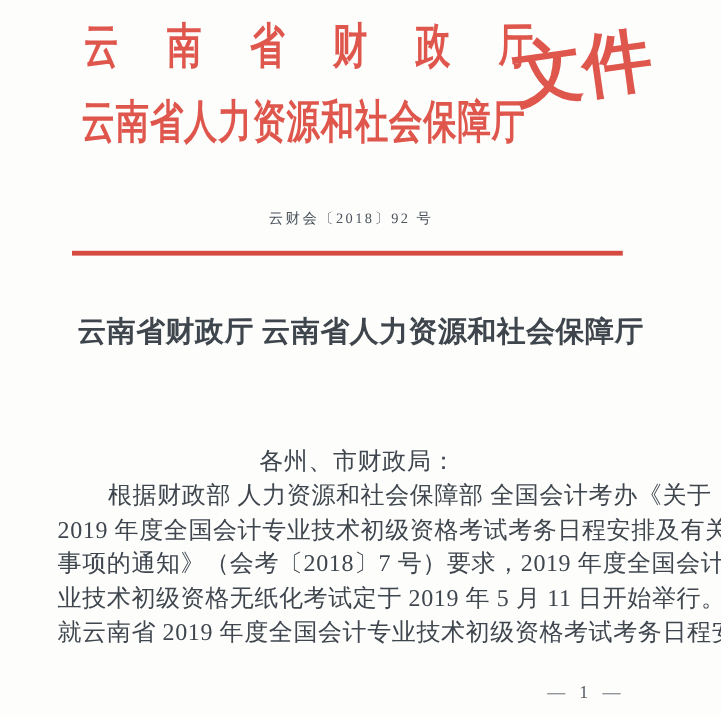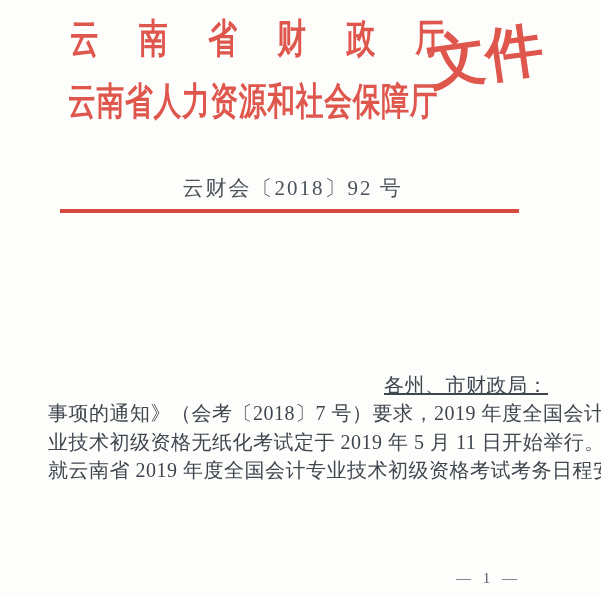--- a/index.html
+++ b/index.html
@@ -34,21 +34,21 @@
   .wenjian{
     position:absolute;left:428px;top:26px;
     font-size:58px;font-weight:700;color:var(--red);
     white-space:nowrap;
     transform:rotate(-8deg);transform-origin:left center;
   }
   
   .doc-number{
     position:absolute;left:0;right:16px;top:174px;
     text-align:center;
-    font-size:21px;color:var(--gray-ink);
+    font-size:12px;color:var(--gray-ink);
     letter-spacing:2px;
   }
   .red-line{
     position:absolute;left:60px;top:209px;
     width:459px;height:4px;
     background:var(--line-red);
   }
   
   .title{
     position:absolute;left:0;right:0;top:263px;
@@ -58,21 +58,21 @@
     letter-spacing:0.5px;
   }
   .title .t-line{display:block;}
   
   .body-text{
     position:absolute;left:48px;top:371px;width:500px;
     font-size:20px;line-height:28.4px;
     color:var(--ink);
     letter-spacing:0.5px;
   }
-  .salutation{text-align:right;text-decoration:underline;}
+  .salutation{text-align:center;}
   .para-line{
     text-align:justify;
     text-align-last:justify;
     white-space:nowrap;
   }
   .para-line.indent{text-indent:42px;}
   
   .page-num{
     position:absolute;left:456px;top:570px;
     font-size:15px;color:#596069;
@@ -88,24 +88,27 @@
 
   <div class="dept2">云南省人力资源和社会保障厅</div>
 
   <div class="wenjian">文件</div>
 
   <div class="doc-number">云财会〔2018〕92 号</div>
 
   <div class="red-line"></div>
 
   <div class="title">
+    <span class="t-line">云南省财政厅 云南省人力资源和社会保障厅</span>
   </div>
 
   <div class="body-text">
     <div class="salutation">各州、市财政局：</div>
+    <div class="para-line indent">根据财政部 人力资源和社会保障部 全国会计考办《关于</div>
+    <div class="para-line">2019 年度全国会计专业技术初级资格考试考务日程安排及有关</div>
     <div class="para-line">事项的通知》（会考〔2018〕7 号）要求，2019 年度全国会计专</div>
     <div class="para-line">业技术初级资格无纸化考试定于 2019 年 5 月 11 日开始举行。现</div>
     <div class="para-line">就云南省 2019 年度全国会计专业技术初级资格考试考务日程安</div>
   </div>
 
   <div class="page-num">— 1 —</div>
 
 </div>
 
 </body></html>

